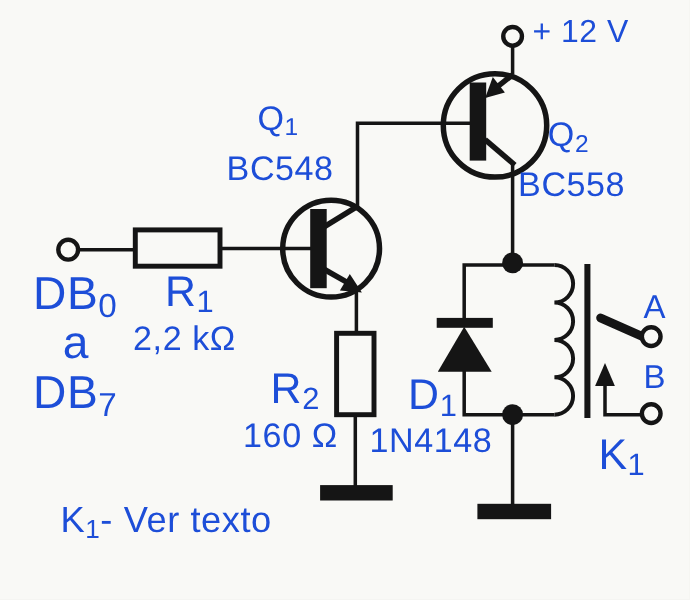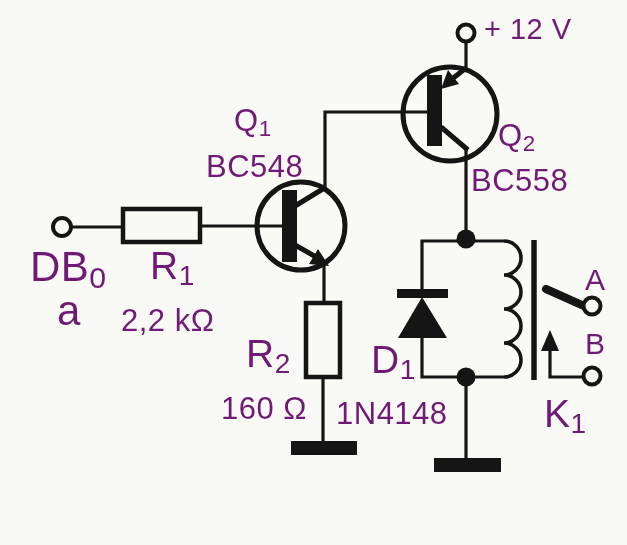--- a/index.html
+++ b/index.html
@@ -9,33 +9,33 @@
   }
   .page{
     position:relative;
     width:627px;height:545px;
     background:#f9f9f6;
     overflow:hidden;
   }
   .schematic-svg{position:absolute;left:0;top:0;}
   .lbl{
     position:absolute;
-    color:#701a75;
+    color:#1d4ed8;
     line-height:1;
     white-space:nowrap;
     letter-spacing:0.5px;
   }
   .lbl .sub{
     font-size:0.72em;
     position:relative;
     top:0.22em;
   }
   .fs29{font-size:29px;}
   .fs30{font-size:30px;}
-  .fs31{font-size:31px;margin-top:13px;}
+  .fs31{font-size:31px;}
   .fs32{font-size:39px;}
   .fs33{font-size:33px;}
   .fs34{font-size:42px;}
 </style>
 </head>
 <body>
 
 <div class="page">
 
   <svg class="schematic-svg" width="627" height="545" viewBox="0 0 627 545">
@@ -104,20 +104,23 @@
 
 
   <div class="lbl fs34" style="left:30px;top:246px">
     <span>DB</span><span class="sub">0</span>
   </div>
 
   <div class="lbl fs34" style="left:57px;top:290px">
     <span>a</span>
   </div>
 
+  <div class="lbl fs34" style="left:30px;top:336px">
+    <span>DB</span><span class="sub">7</span>
+  </div>
 
   <div class="lbl fs32" style="left:150px;top:246px">
     <span>R</span><span class="sub">1</span>
   </div>
 
   <div class="lbl fs31" style="left:121px;top:292px">
     <span>2,2 kΩ</span>
   </div>
 
   <div class="lbl fs31" style="left:234px;top:92px">
@@ -161,14 +164,17 @@
   </div>
 
   <div class="lbl fs30" style="left:585px;top:329px">
     <span>B</span>
   </div>
 
   <div class="lbl fs32" style="left:544px;top:394px">
     <span>K</span><span class="sub">1</span>
   </div>
 
+  <div class="lbl fs33" style="left:55px;top:456px">
+    <span>K</span><span class="sub">1</span><span>- Ver texto</span>
+  </div>
 
 </div>
 
 </body></html>

